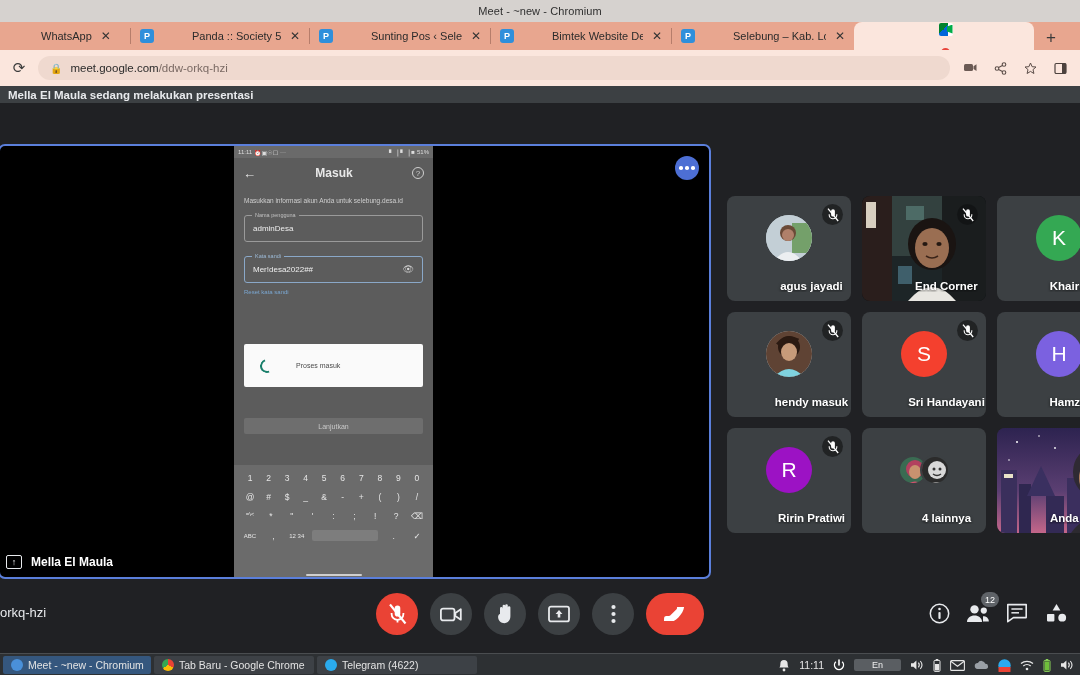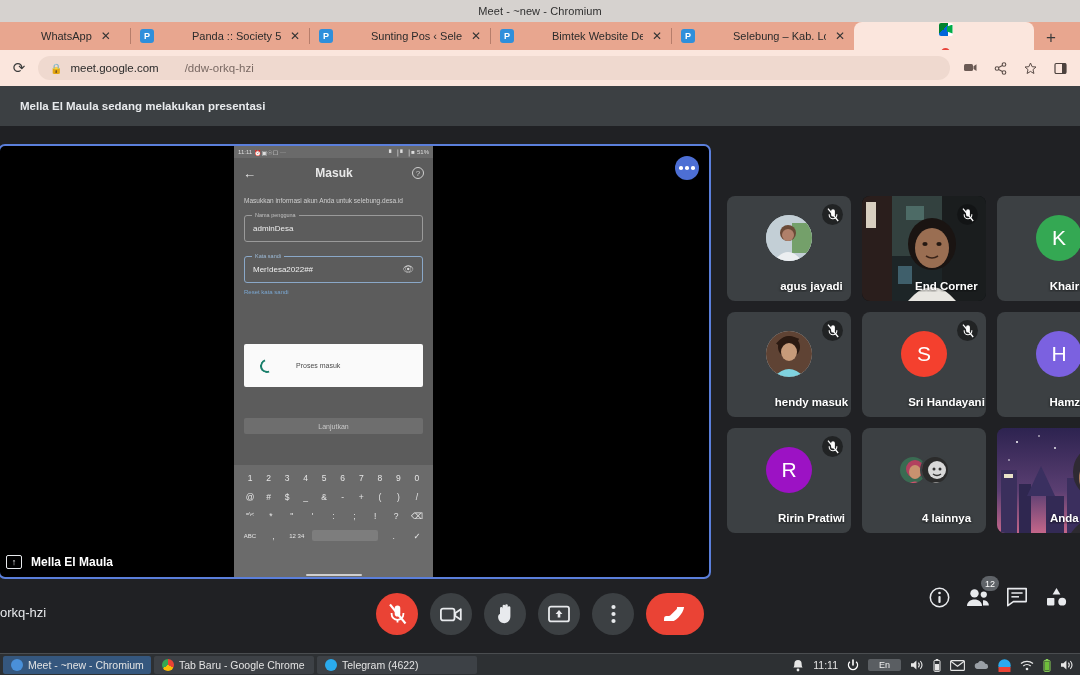--- a/index.html
+++ b/index.html
@@ -97,35 +97,35 @@
   }
   .reload { font-size: 15px; color: #3b3b3b; width: 18px; text-align:center; }
   .urlbar {
     flex: 1; height: 24px; border-radius: 13px;
     background: #efd9cf;
     display: flex; align-items: center; gap: 8px;
     padding: 0 12px;
   }
   .lock { font-size: 10px; color: #444; }
   .urltext { font-size: 11.5px; color: #2b2b2b; }
-  .urltext .dim { color: #7a6a64; margin-left: 26px; }
+  .urltext .dim { color: #7a6a64; }
   .tb-icon {
     width: 20px; display:flex; align-items:center; justify-content:center;
     font-size: 12px; color: #5b4d48;
   }
 
   
   .meet {
     position: absolute; left: 0; top: 86px; width: 1080px; height: 567px;
     background: #202124;
   }
   .present-banner {
-    position: absolute; left: 0; top: 0; width: 1080px; height: 40px;
+    position: absolute; left: 0; top: 0; width: 1080px; height: 17px;
     background: #3c4043;
-    display: flex; align-items: center; padding-left: 20px;
+    display: flex; align-items: center; padding-left: 8px;
   }
   .present-banner-text { font-size: 11.5px; color: #e8eaed; font-weight: bold; }
 
   
   .stage {
     position: absolute; left: -2px; top: 58px;
     width: 713px; height: 435px;
     background: #000;
     border: 2px solid #5b7fdb;
     border-radius: 7px;
@@ -302,21 +302,21 @@
     display: flex; align-items: center; gap: 12px;
   }
   .ctrl {
     width: 42px; height: 42px; border-radius: 50%;
     background: #3c4043;
     display: flex; align-items: center; justify-content: center;
   }
   .ctrl.danger { background: #ea4335; }
   .ctrl.end { width: 58px; height: 42px; border-radius: 21px; background: #ea4335; }
   .right-icons {
-    position: absolute; right: 12px; top: 6px;
+    position: absolute; right: 12px; top: 22px;
     display: flex; align-items: center; gap: 15px; text-align: right;
   }
   .ricon { position: relative; width: 24px; height: 24px;
     display:flex; align-items:center; justify-content:center; }
   .badge {
     position: absolute; right: -9px; top: -9px;
     min-width: 17px; height: 15px; border-radius: 8px;
     background: #5f6368; color: #fff;
     font-size: 9px; display:flex; align-items:center; justify-content:center;
     padding: 0 4px;
@@ -341,21 +341,21 @@
   .task-ico { width: 12px; height: 12px; border-radius: 50%; flex:0 0 auto; }
   .tray {
     position: absolute; right: 2px; top: 0; height: 22px;
     display: flex; align-items: center; gap: 9px;
     padding-right: 4px;
     font-size: 10.5px; color: #e6e6e6;
   }
   .tray-item { display:flex; align-items:center; }
   .kbd-badge {
     background: #5a5e62; color: #eee; font-size: 9px;
-    padding: 1px 11px; border-radius: 2px;
+    padding: 1px 18px; border-radius: 2px;
   }
   svg { display: block; }
 </style>
 </head>
 <body>
 
 <div id="root">
 
   <div class="titlebar">
     <span class="titlebar-text">Meet - ~new - Chromium</span>

